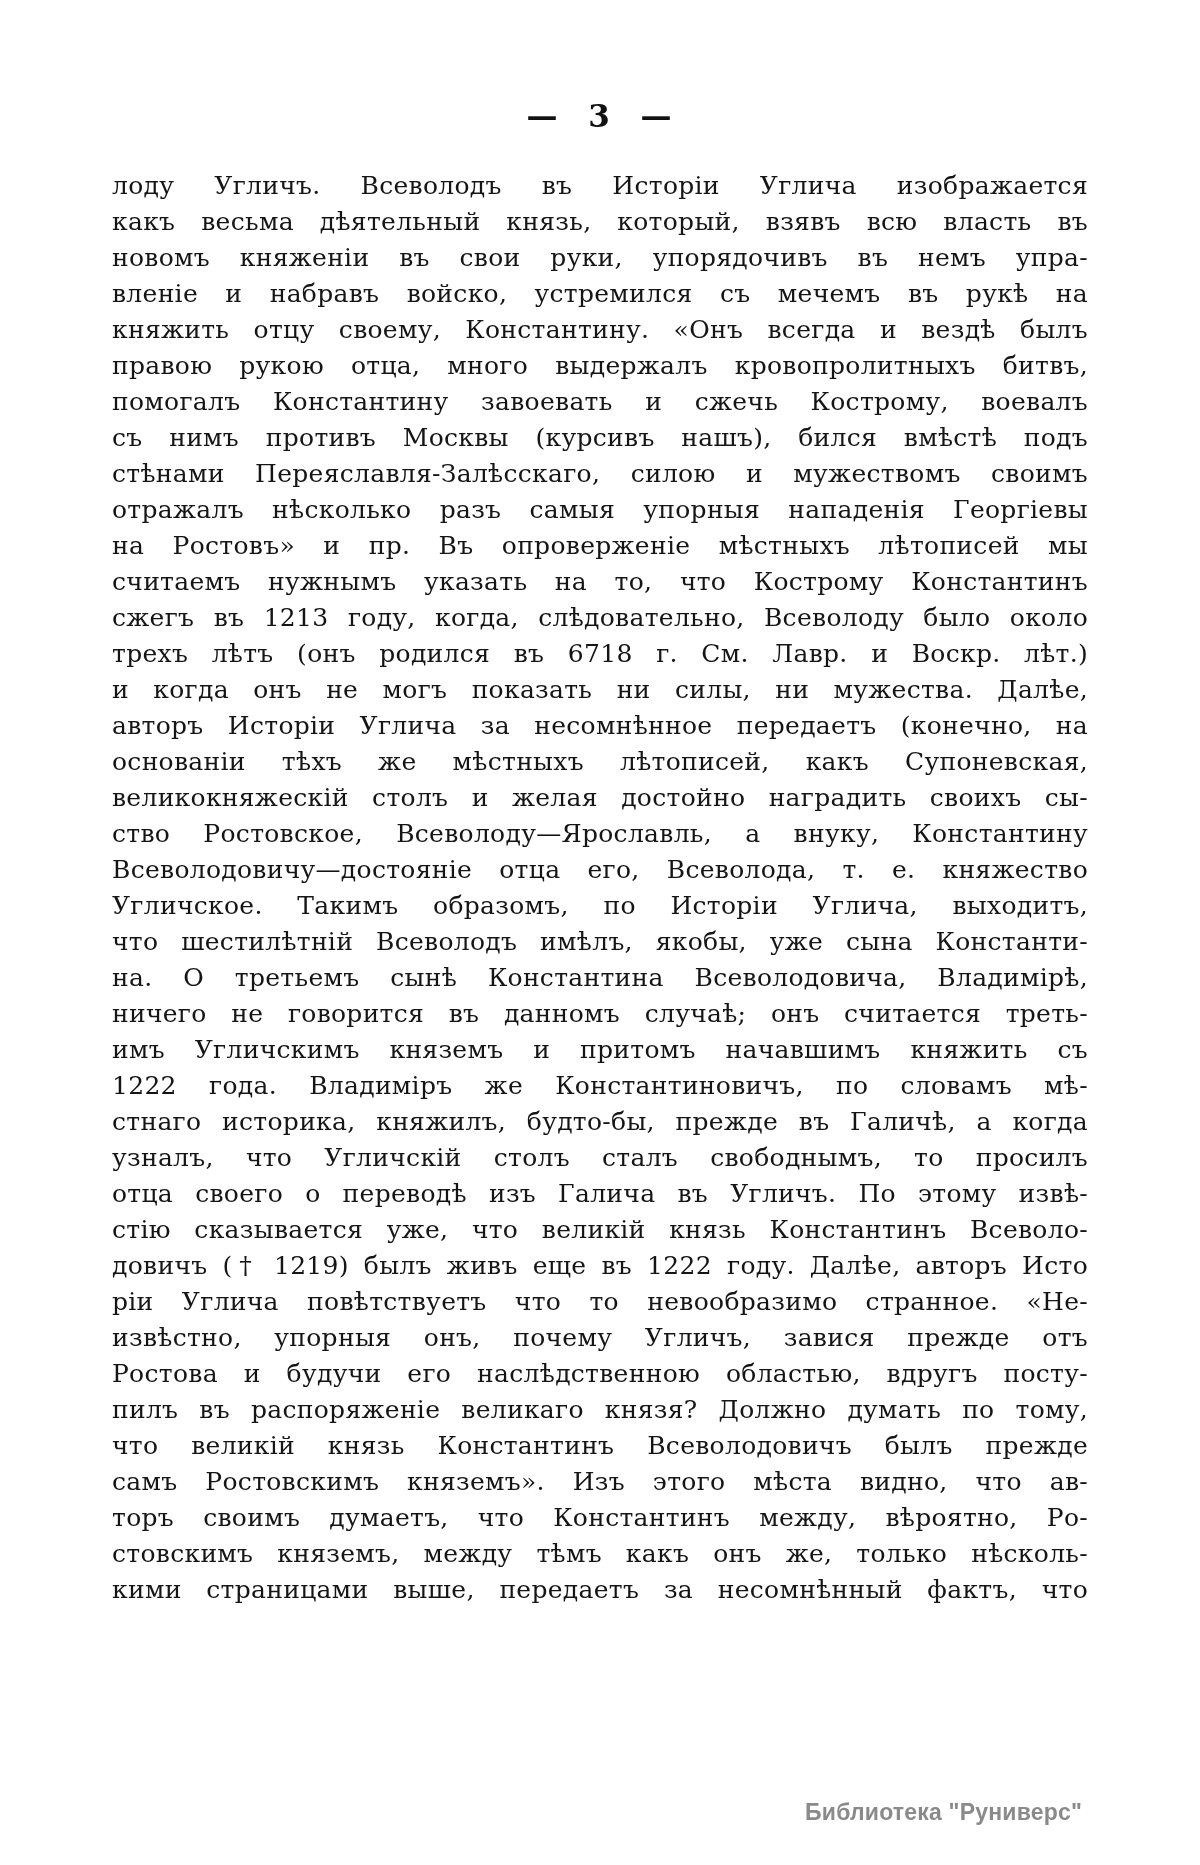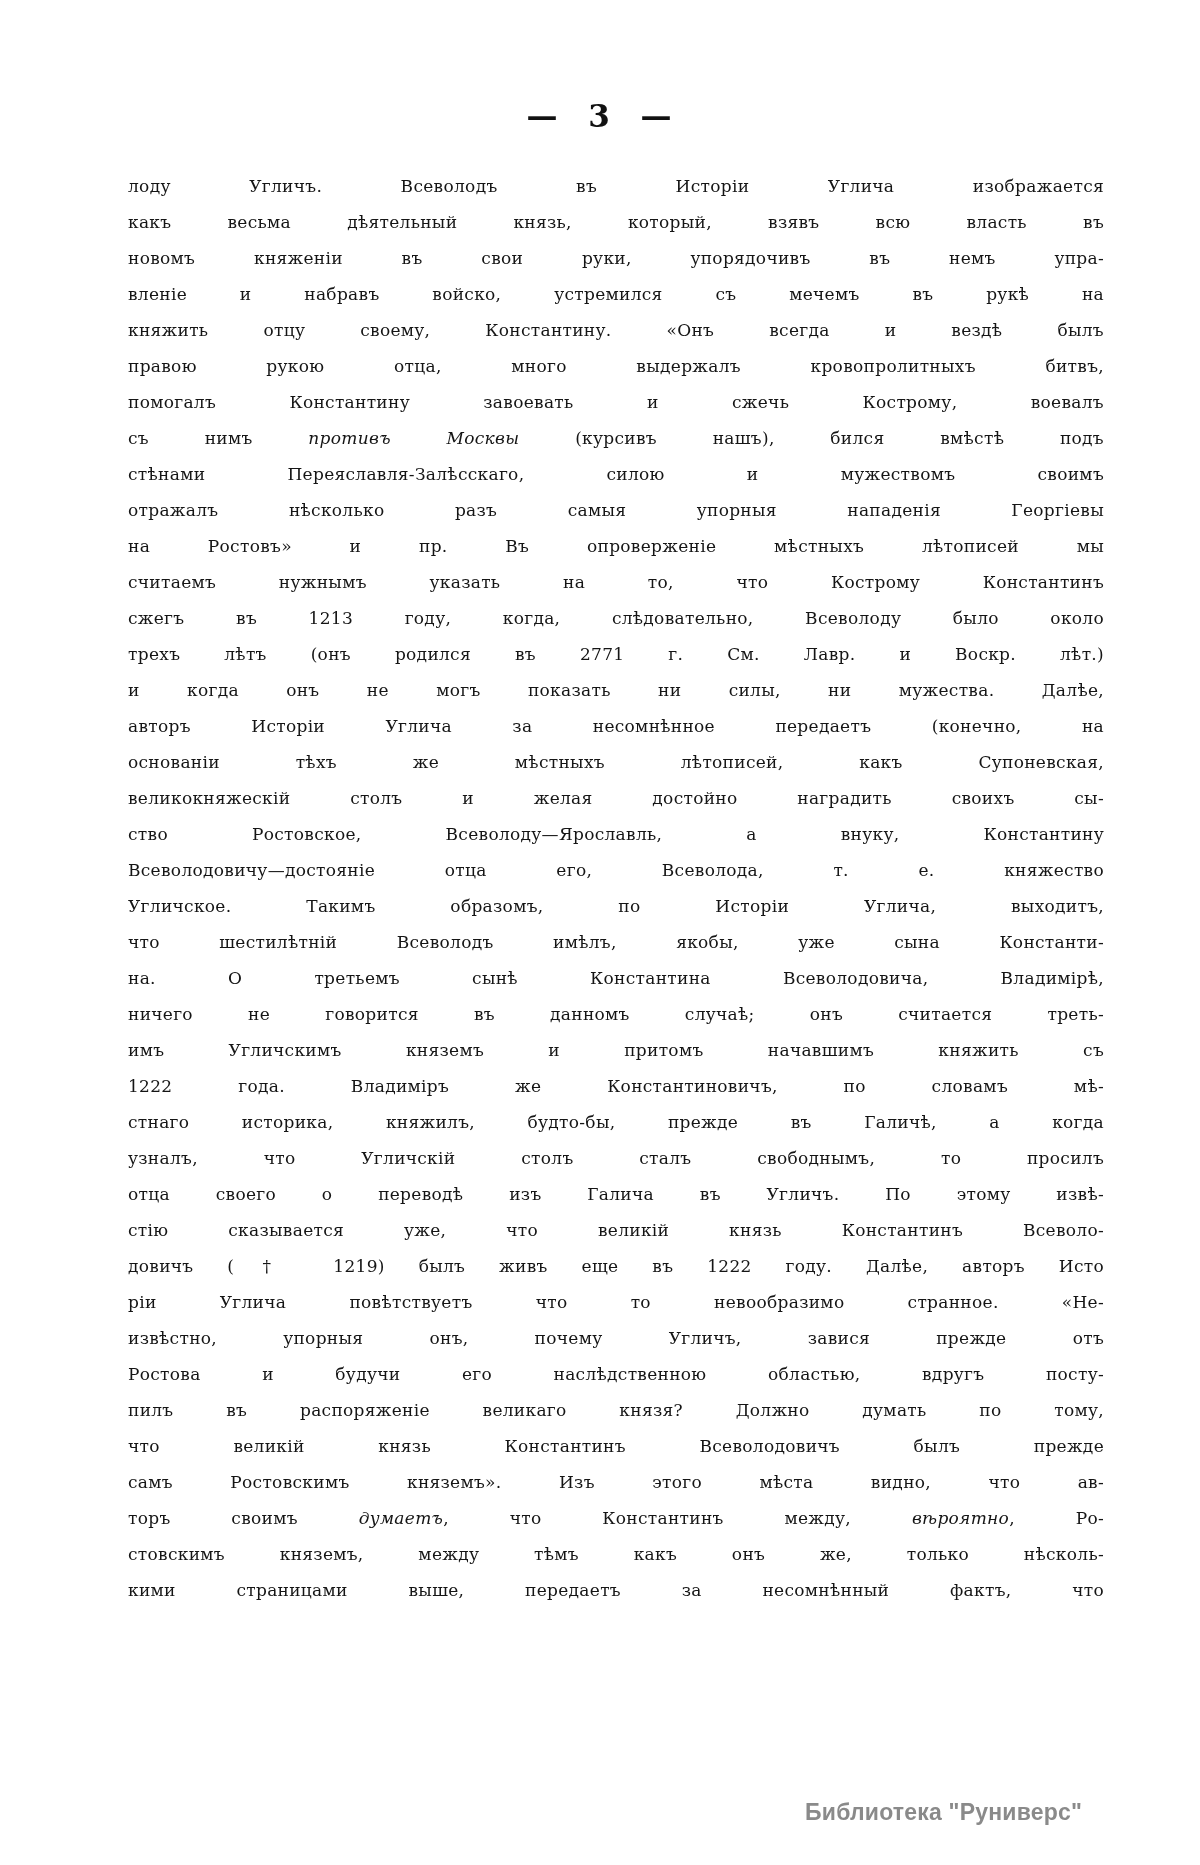--- a/index.html
+++ b/index.html
@@ -24,34 +24,33 @@
     text-align: center;
     font-size: 31px;
     font-weight: bold;
     letter-spacing: 2px;
     word-spacing: 16px;
     color: #111111;
   }
   .body-text {
     position: absolute;
     top: 168px;
-    left: 128px;
+    left: 112px;
     width: 976px;
-    font-size: 17px;
+    font-size: 25px;
     line-height: 36px;
     letter-spacing: 0.3px;
   }
   .text-line {
     text-align: justify;
     text-align-last: justify;
     height: 36px;
     overflow: hidden;
   }
   .italic {
-    font-style: italic;
   }
   .watermark {
     position: absolute;
     top: 1799px;
     left: 0;
     width: 1082px;
     text-align: right;
     font-family: "Liberation Sans", sans-serif;
     font-weight: bold;
     font-size: 23px;
@@ -72,21 +71,21 @@
       <div class="text-line"><span>вленіе и набравъ войско, устремился съ мечемъ въ рукѣ на</span></div>
       <div class="text-line"><span>княжить отцу своему, Константину. «Онъ всегда и вездѣ былъ</span></div>
       <div class="text-line"><span>правою рукою отца, много выдержалъ кровопролитныхъ битвъ,</span></div>
       <div class="text-line"><span>помогалъ Константину завоевать и сжечь Кострому, воевалъ</span></div>
       <div class="text-line"><span>съ нимъ </span><span class="italic">противъ Москвы</span><span> (курсивъ нашъ), бился вмѣстѣ подъ</span></div>
       <div class="text-line"><span>стѣнами Переяславля-Залѣсскаго, силою и мужествомъ своимъ</span></div>
       <div class="text-line"><span>отражалъ нѣсколько разъ самыя упорныя нападенія Георгіевы</span></div>
       <div class="text-line"><span>на Ростовъ» и пр. Въ опроверженіе мѣстныхъ лѣтописей мы</span></div>
       <div class="text-line"><span>считаемъ нужнымъ указать на то, что Кострому Константинъ</span></div>
       <div class="text-line"><span>сжегъ въ 1213 году, когда, слѣдовательно, Всеволоду было около</span></div>
-      <div class="text-line"><span>трехъ лѣтъ (онъ родился въ 2771 г. См. Лавр. и Воскр. лѣт.)</span></div>
+      <div class="text-line"><span>трехъ лѣтъ (онъ родился въ 6718 г. См. Лавр. и Воскр. лѣт.)</span></div>
       <div class="text-line"><span>и когда онъ не могъ показать ни силы, ни мужества. Далѣе,</span></div>
       <div class="text-line"><span>авторъ Исторіи Углича за несомнѣнное передаетъ (конечно, на</span></div>
       <div class="text-line"><span>основаніи тѣхъ же мѣстныхъ лѣтописей, какъ Супоневская,</span></div>
       <div class="text-line"><span>великокняжескій столъ и желая достойно наградить своихъ сы-</span></div>
       <div class="text-line"><span>ство Ростовское, Всеволоду—Ярославль, а внуку, Константину</span></div>
       <div class="text-line"><span>Всеволодовичу—достояніе отца его, Всеволода, т. е. княжество</span></div>
       <div class="text-line"><span>Угличское. Такимъ образомъ, по Исторіи Углича, выходитъ,</span></div>
       <div class="text-line"><span>что шестилѣтній Всеволодъ имѣлъ, якобы, уже сына Константи-</span></div>
       <div class="text-line"><span>на. О третьемъ сынѣ Константина Всеволодовича, Владимірѣ,</span></div>
       <div class="text-line"><span>ничего не говорится въ данномъ случаѣ; онъ считается треть-</span></div>

